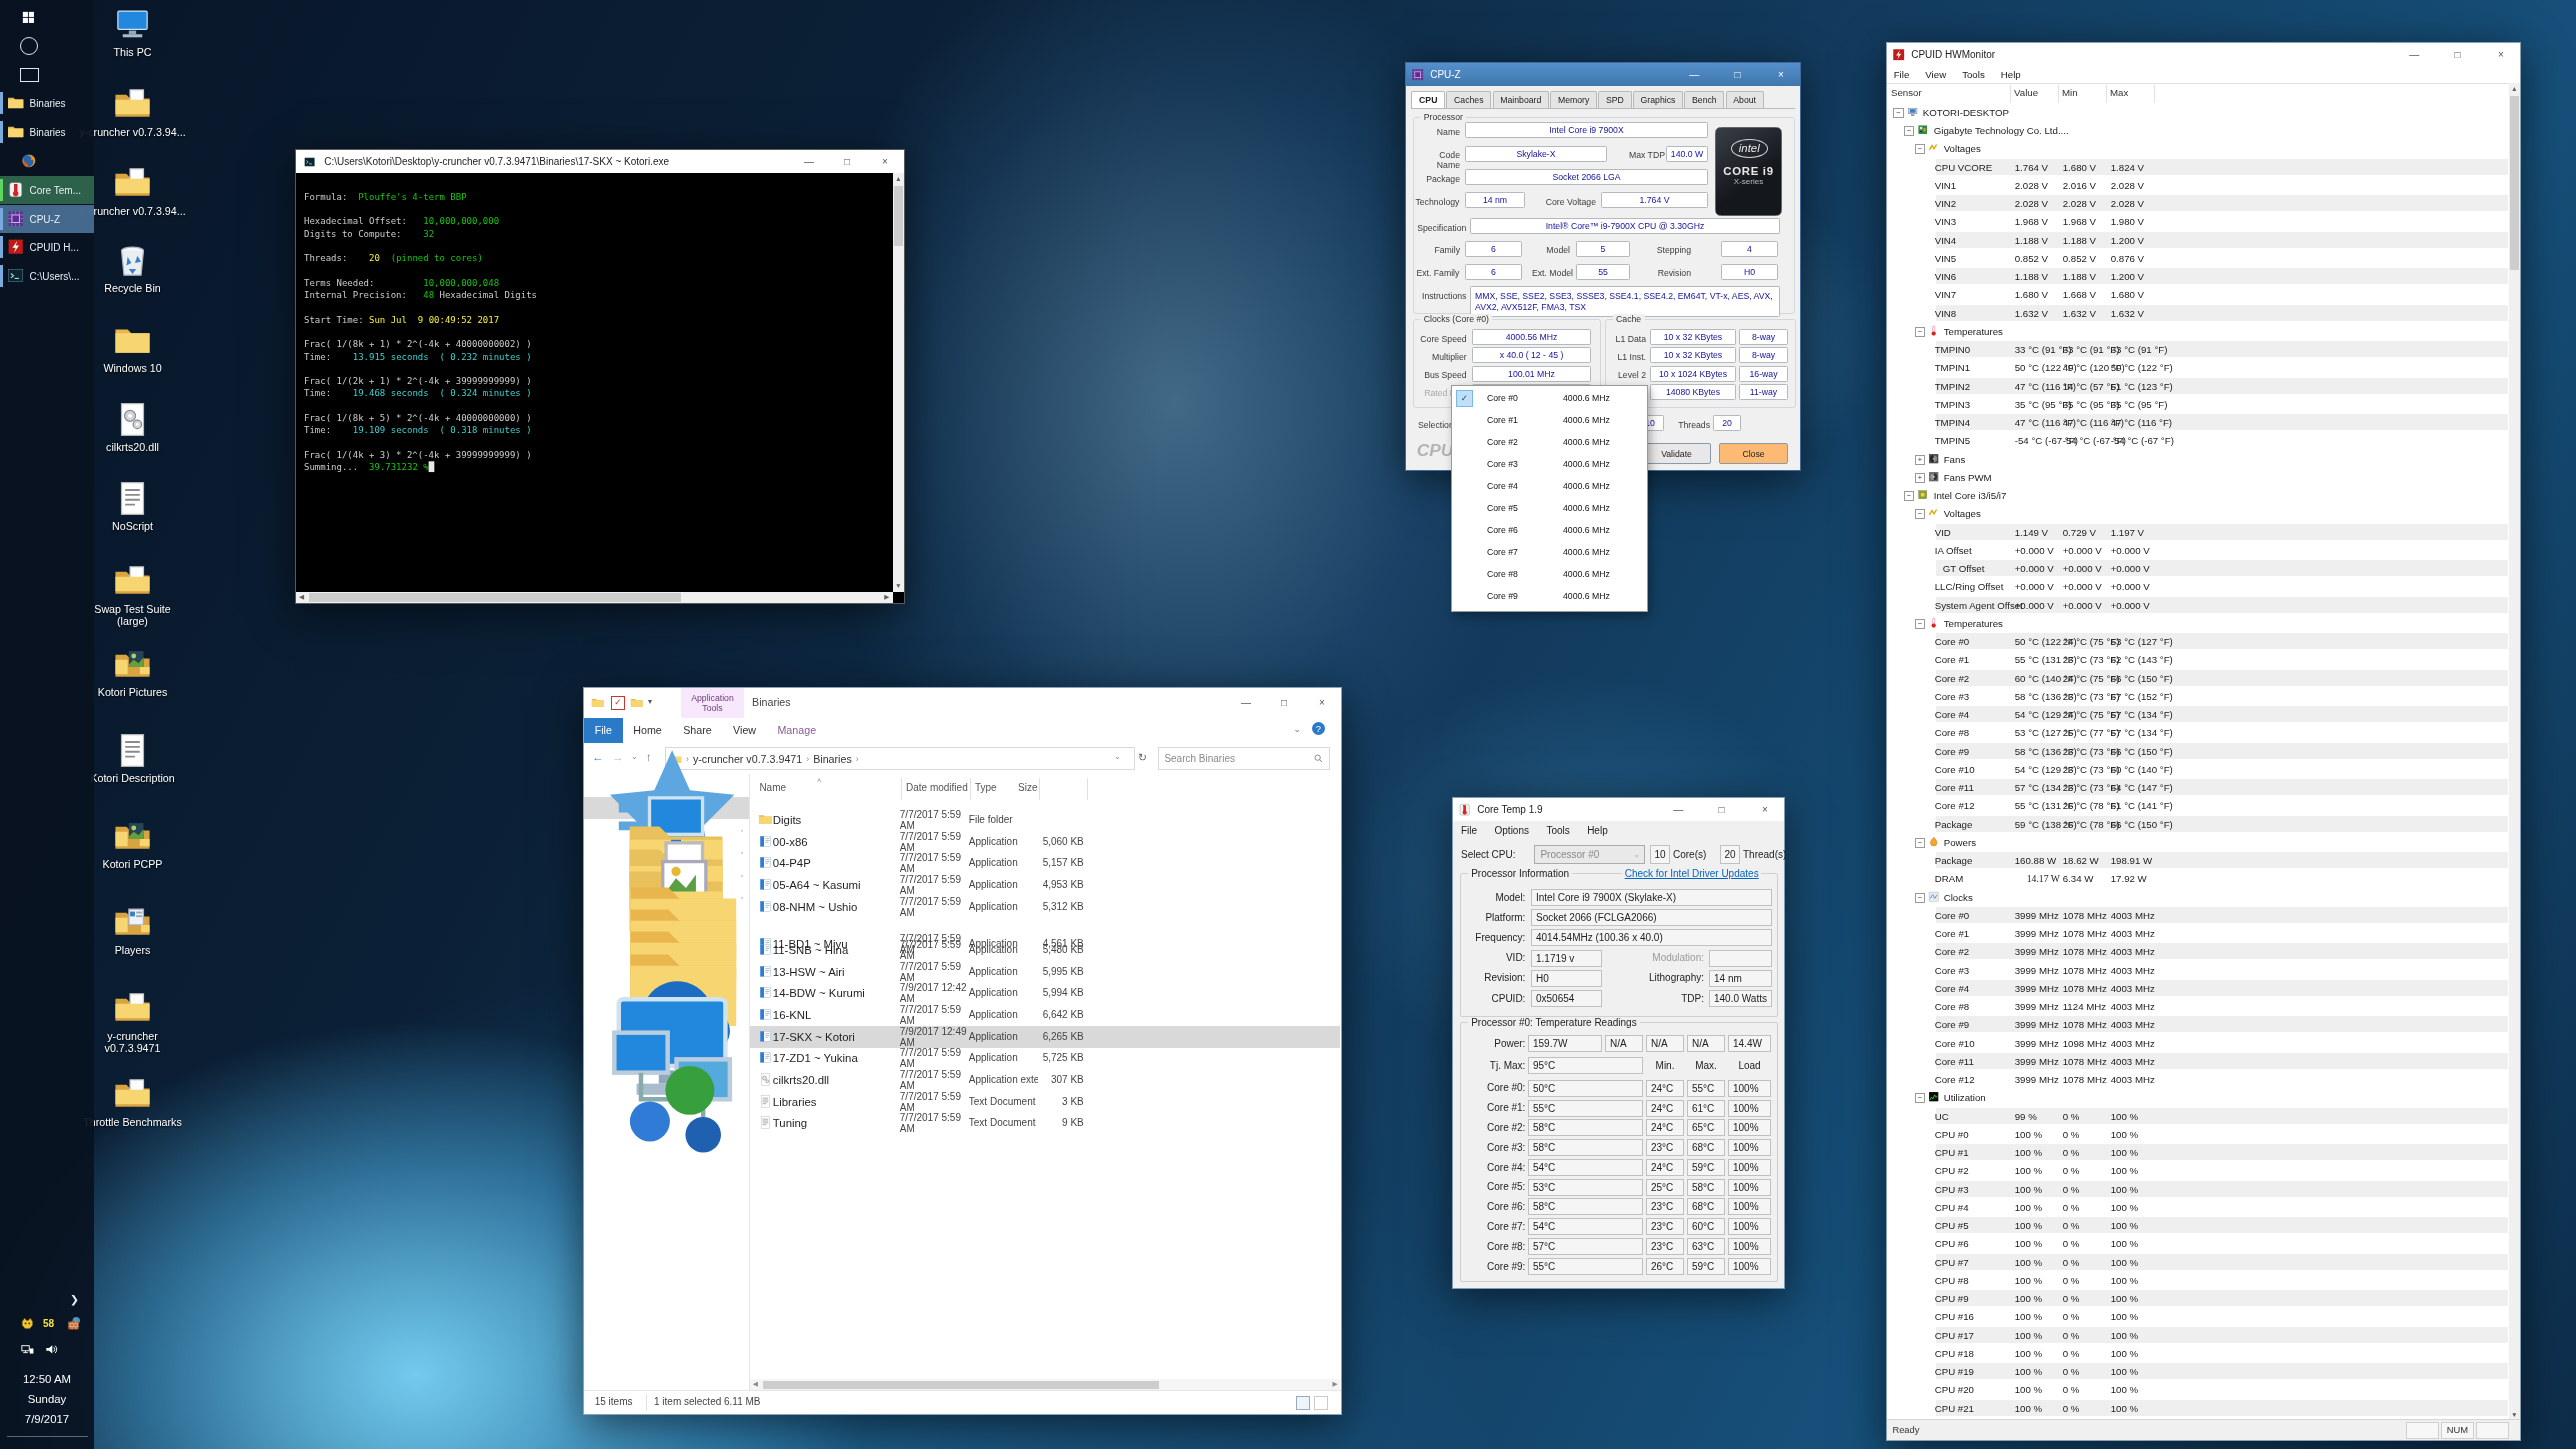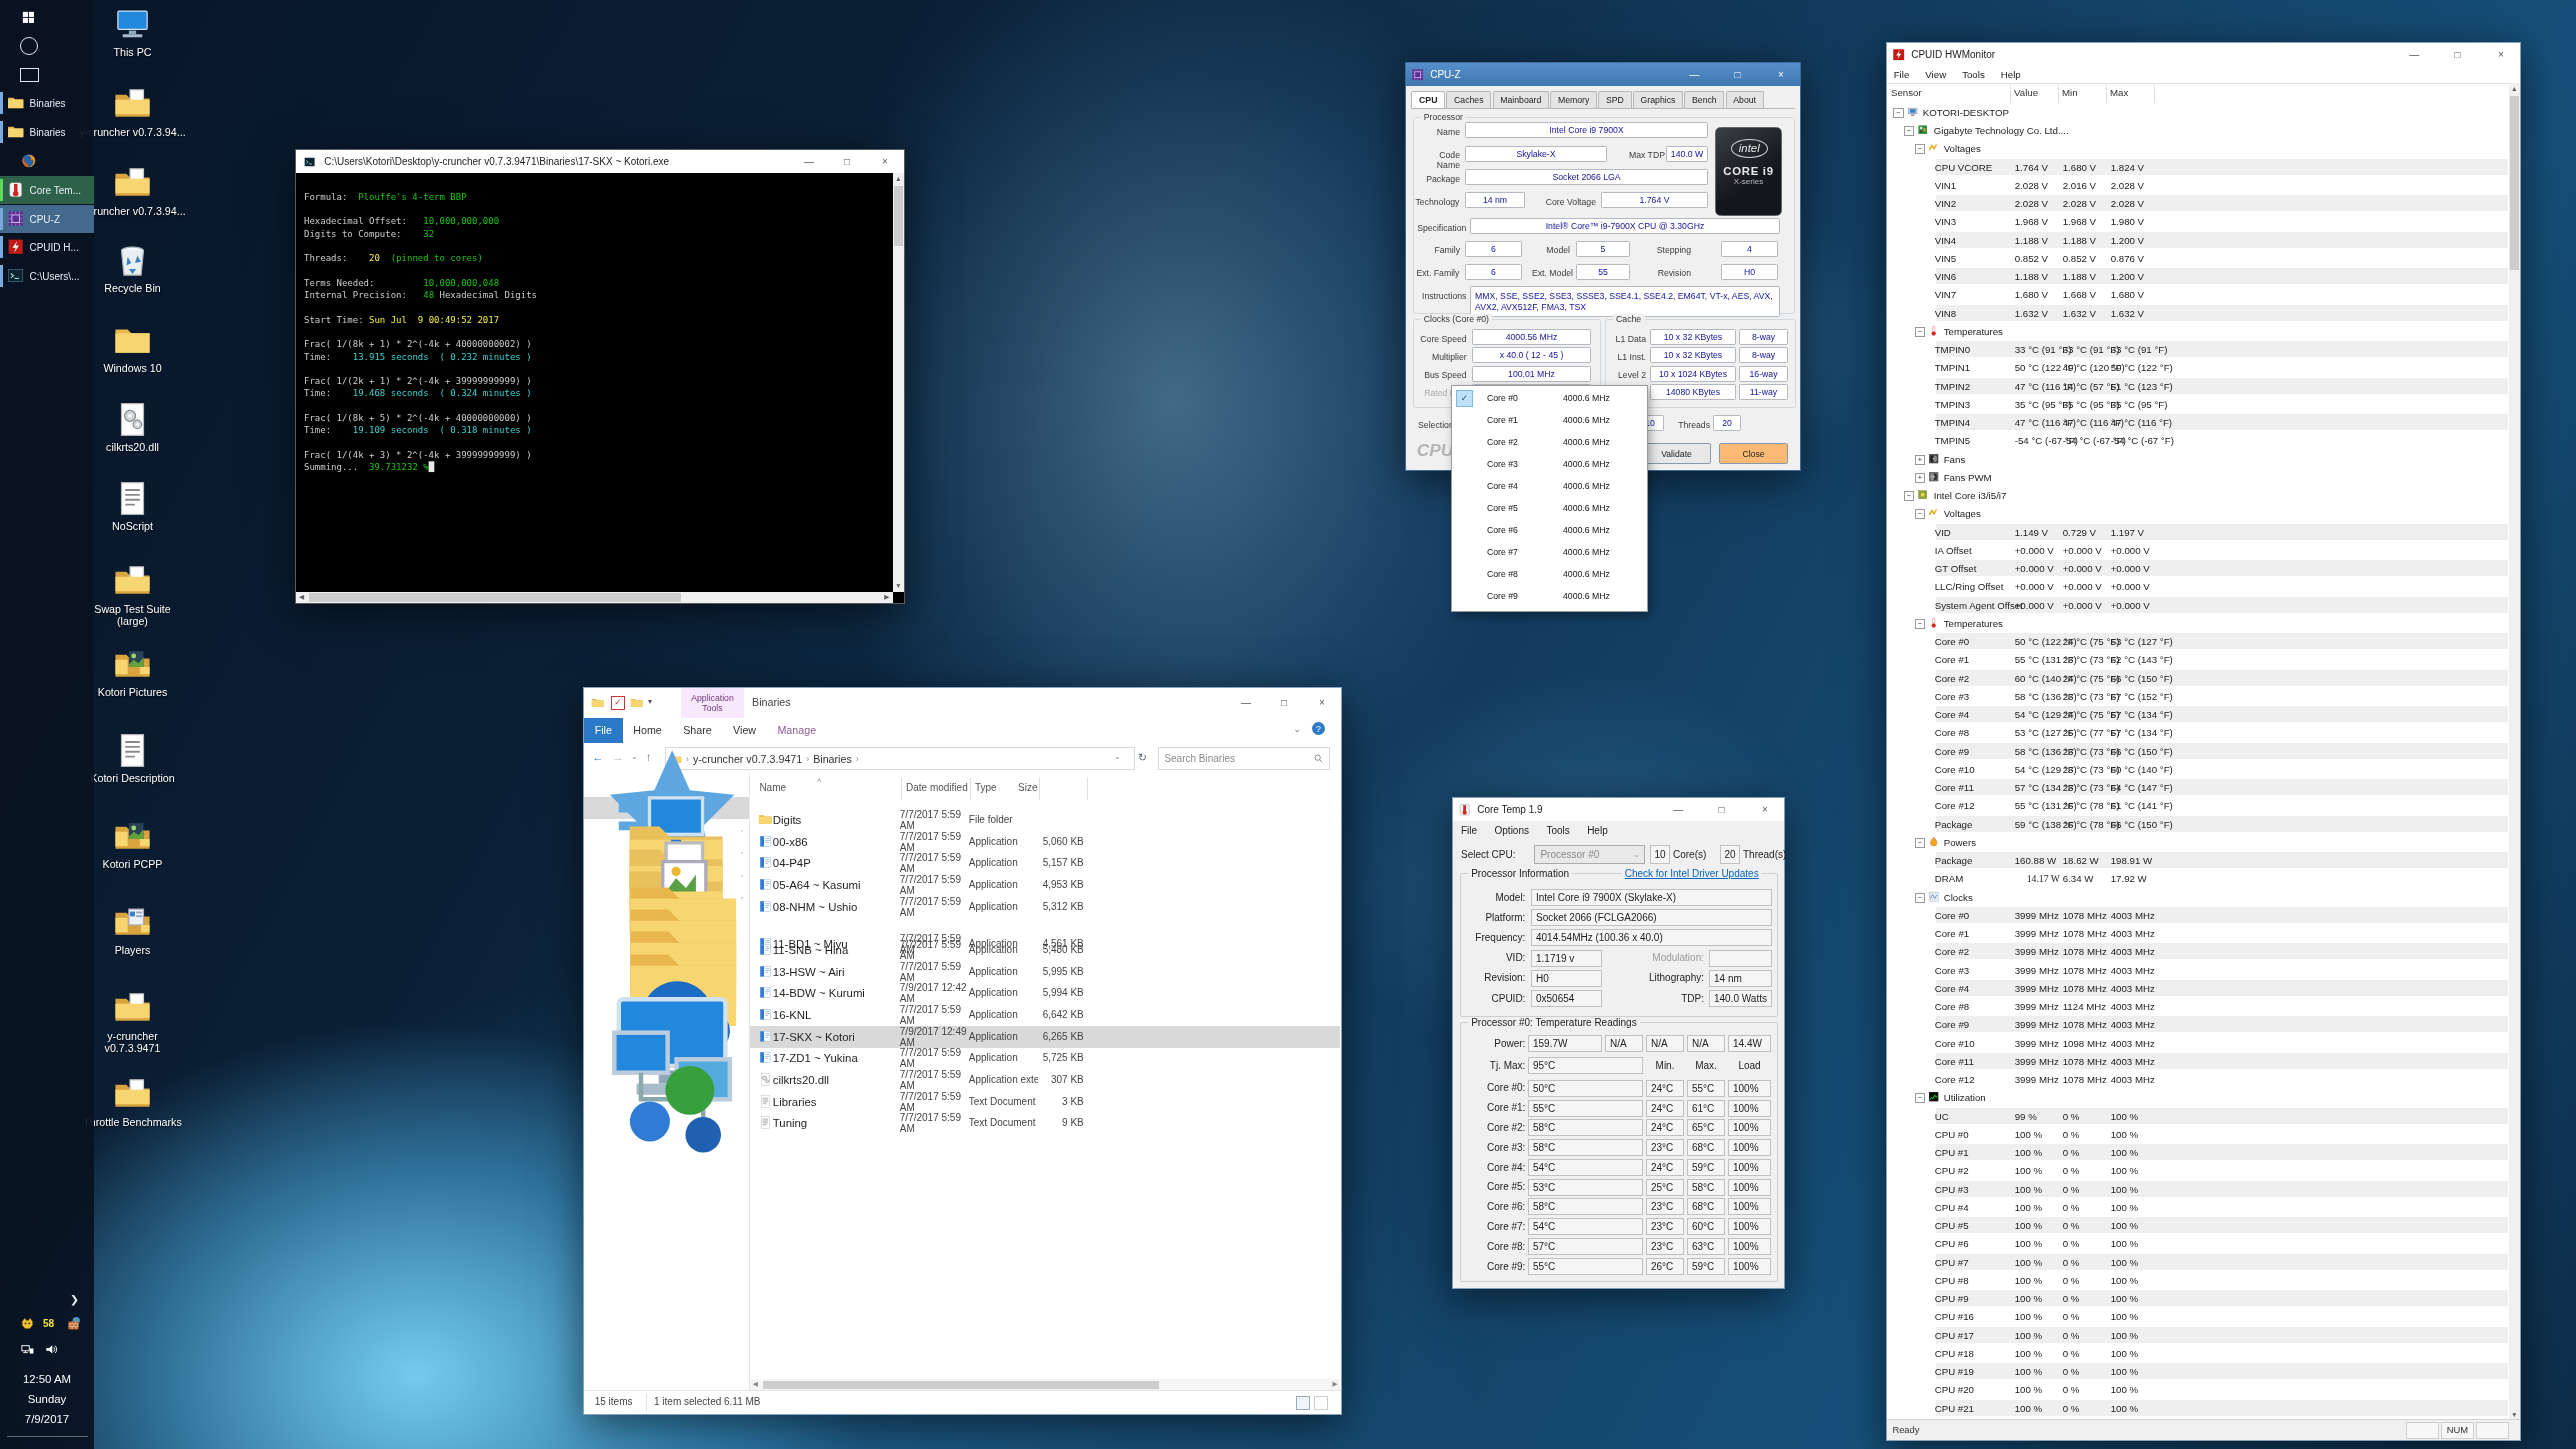--- a/index.html
+++ b/index.html
@@ -1284,21 +1284,21 @@
           <div class="hwm-cell" style="left: 223px;">1.197 V</div>
         </div>
         <div class="hwm-row" style="top: 438px;">
           <div class="hwm-cell" style="left: 47px;">IA Offset</div>
           <div class="hwm-cell" style="left: 127px;">+0.000 V</div>
           <div class="hwm-cell" style="left: 175px;">+0.000 V</div>
           <div class="hwm-cell" style="left: 223px;">+0.000 V</div>
         </div>
         <div class="hwm-row" style="top: 456px;">
           <div class="hwm-stripe"></div>
-          <div class="hwm-cell" style="left: 47px;">GT Offset</div>
+          <div class="hwm-cell" style="left: 55px;">GT Offset</div>
           <div class="hwm-cell" style="left: 127px;">+0.000 V</div>
           <div class="hwm-cell" style="left: 175px;">+0.000 V</div>
           <div class="hwm-cell" style="left: 223px;">+0.000 V</div>
         </div>
         <div class="hwm-row" style="top: 474px;">
           <div class="hwm-cell" style="left: 47px;">LLC/Ring Offset</div>
           <div class="hwm-cell" style="left: 127px;">+0.000 V</div>
           <div class="hwm-cell" style="left: 175px;">+0.000 V</div>
           <div class="hwm-cell" style="left: 223px;">+0.000 V</div>
         </div>

